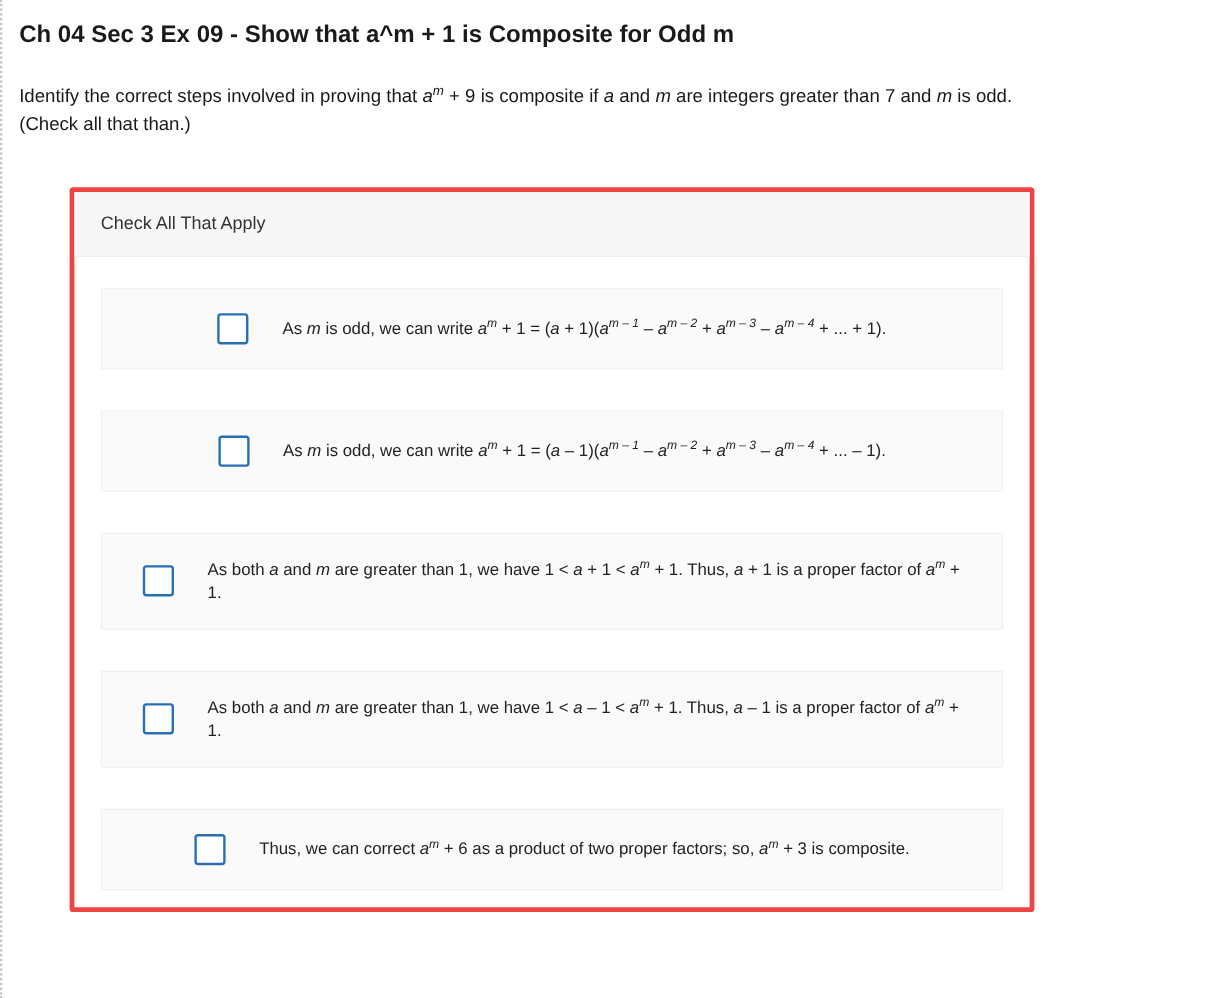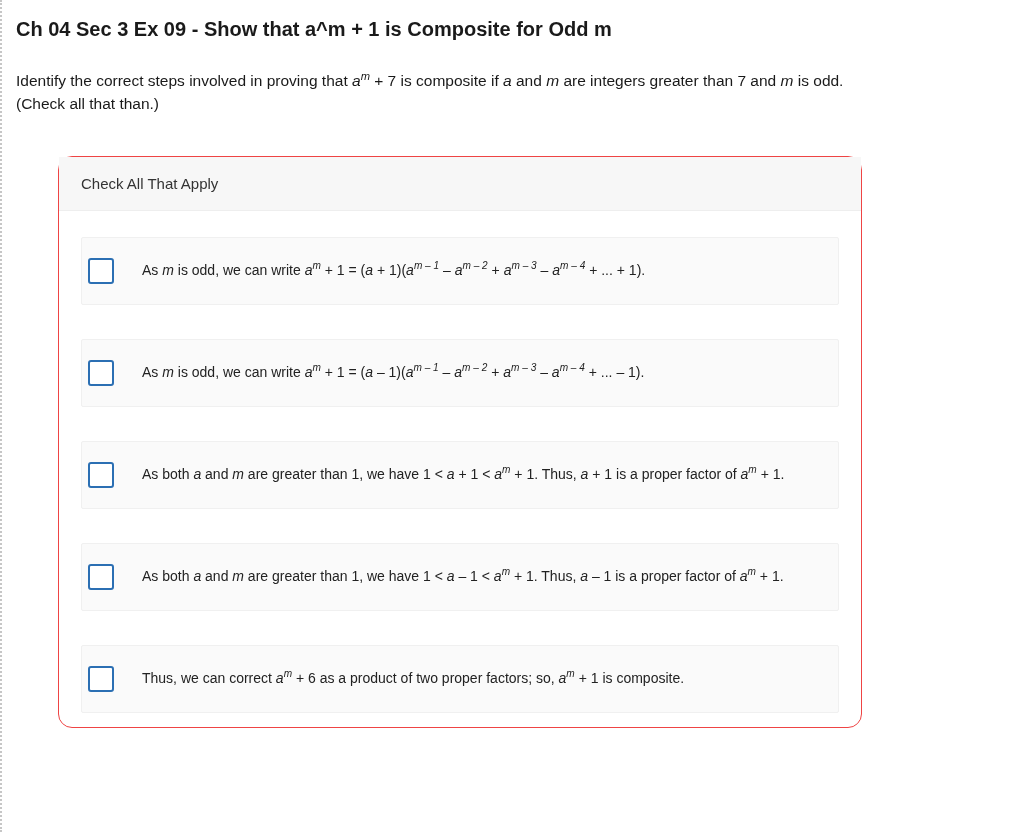--- a/index.html
+++ b/index.html
@@ -23,44 +23,45 @@
     margin: 4px 0 28px 0;
   }
   .prompt {
     font-size: 15.5px;
     line-height: 1.5;
     margin-bottom: 40px;
   }
   .panel {
     margin-left: 42px;
     margin-right: 8px;
-    border: 1px solid #ef4444;
-    border-radius: 14px;
+    border: 4px solid #ef4444;
+    border-radius: 3px;
     background: #fff;
     margin-top: 36px;
   }
   .panel-header {
     background: #f7f7f7;
     padding: 18px 22px;
     font-size: 15px;
     color: #333;
     border-bottom: 1px solid #eee;
   }
   .opts {
     padding: 26px 22px 4px 22px;
   }
   .opt {
     display: flex;
     align-items: center;
     background: #fafafa;
     border: 1px solid #f0f0f0;
     border-radius: 2px;
-    padding: 20px 6px;
+    padding: 20px 34px;
     margin-bottom: 34px;
     min-height: 64px;
+    justify-content: center;
   }
   .opt:last-child { margin-bottom: 10px; }
   .chk {
     flex: 0 0 auto;
     width: 26px;
     height: 26px;
     border: 2.5px solid #2b6fb3;
     border-radius: 3px;
     background: #fff;
     margin-right: 28px;
@@ -81,21 +82,21 @@
   .frag { white-space: nowrap; }
 </style>
 </head>
 <body>
 
 <div class="page">
 
   <div class="title">Ch 04 Sec 3 Ex 09 - Show that a^m + 1 is Composite for Odd m</div>
 
   <div class="prompt">
-    <span>Identify the correct steps involved in proving that </span><span class="frag"><i class="mi">a</i><span class="sup">m</span></span><span> + 7 is composite if </span><i class="mi">a</i><span> and </span><i class="mi">m</i><span> are integers greater than 7 and </span><i class="mi">m</i><span> is odd. (Check all that than.)</span>
+    <span>Identify the correct steps involved in proving that </span><span class="frag"><i class="mi">a</i><span class="sup">m</span></span><span> + 9 is composite if </span><i class="mi">a</i><span> and </span><i class="mi">m</i><span> are integers greater than 7 and </span><i class="mi">m</i><span> is odd. (Check all that than.)</span>
   </div>
 
   <div class="panel">
     <div class="panel-header">Check All That Apply</div>
     <div class="opts">
 
       <div class="opt">
         <div class="chk"></div>
         <div class="opt-text">
           <span>As </span><i class="mi">m</i><span> is odd, we can write </span><span class="frag"><i class="mi">a</i><span class="sup">m</span></span><span> + 1 = (</span><i class="mi">a</i><span> + 1)(</span><span class="frag"><i class="mi">a</i><span class="sup"><span>m</span><span> – 1</span></span></span><span> – </span><span class="frag"><i class="mi">a</i><span class="sup"><span>m</span><span> – 2</span></span></span><span> + </span><span class="frag"><i class="mi">a</i><span class="sup"><span>m</span><span> – 3</span></span></span><span> – </span><span class="frag"><i class="mi">a</i><span class="sup"><span>m</span><span> – 4</span></span></span><span> + ... + 1).</span>
@@ -119,20 +120,20 @@
       <div class="opt">
         <div class="chk"></div>
         <div class="opt-text">
           <span>As both </span><i class="mi">a</i><span> and </span><i class="mi">m</i><span> are greater than 1, we have 1 &lt; </span><i class="mi">a</i><span> – 1 &lt; </span><span class="frag"><i class="mi">a</i><span class="sup">m</span></span><span> + 1. Thus, </span><i class="mi">a</i><span> – 1 is a proper factor of </span><span class="frag"><i class="mi">a</i><span class="sup">m</span></span><span> + 1.</span>
         </div>
       </div>
 
       <div class="opt">
         <div class="chk"></div>
         <div class="opt-text">
-          <span>Thus, we can correct </span><span class="frag"><i class="mi">a</i><span class="sup">m</span></span><span> + 6 as a product of two proper factors; so, </span><span class="frag"><i class="mi">a</i><span class="sup">m</span></span><span> + 1 is composite.</span>
+          <span>Thus, we can correct </span><span class="frag"><i class="mi">a</i><span class="sup">m</span></span><span> + 6 as a product of two proper factors; so, </span><span class="frag"><i class="mi">a</i><span class="sup">m</span></span><span> + 3 is composite.</span>
         </div>
       </div>
 
     </div>
   </div>
 
 </div>
 
 </body></html>

